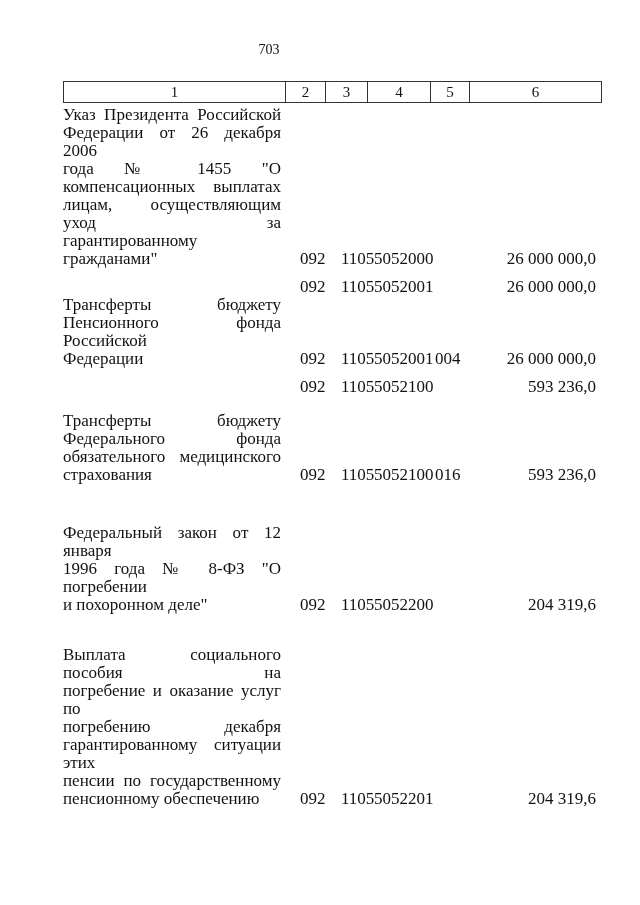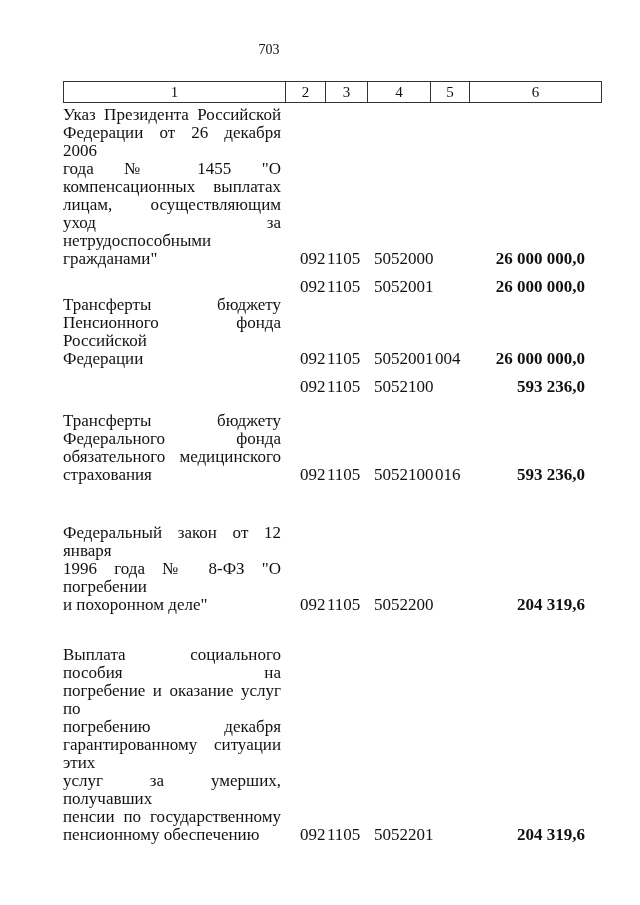--- a/index.html
+++ b/index.html
@@ -8,24 +8,24 @@
   .page-num { position:absolute; top:42px; left:0; width:538px; text-align:center; font-size:14px; }
   table.hdr { position:absolute; top:81px; left:63px; border-collapse:collapse; font-size:15px; }
   table.hdr td { border:1px solid #333; height:20px; padding:0; text-align:center; line-height:20px; }
   .rows { position:absolute; top:102px; left:63px; width:540px; }
   .row { position:relative; font-size:17px; line-height:18px; }
   .desc { width:218px; text-align:justify; text-align-last:left; }
   .desc span.line { display:block; text-align:justify; text-align-last:justify; }
   .desc span.line.last { text-align-last:left; }
   .cell { position:absolute; bottom:0; white-space:nowrap; }
   .c2 { left:237px; }
-  .c3 { left:264px; }
+  .c3 { left:278px; }
   .c4 { left:311px; }
   .c5 { left:372px; }
-  .c6 { right:18px; text-align:left;font-weight:bold; }
+  .c6 { right:7px; text-align:left; }
 </style>
 </head>
 <body>
 
 <div class="page-num">703</div>
 
 <table class="hdr">
   <tbody>
       <tr>
     <td style="width:221px">1</td>
@@ -39,21 +39,21 @@
   </table>
 
 <div class="rows" id="rows">
     <div class="row" style="margin-top: 4px;">
       <div class="desc">
         <span class="line">Указ Президента Российской</span>
         <span class="line">Федерации от 26 декабря 2006</span>
         <span class="line">года № 1455 "О</span>
         <span class="line">компенсационных выплатах</span>
         <span class="line">лицам, осуществляющим уход за</span>
-        <span class="line">нетрудоспособными</span>
+        <span class="line">гарантированному</span>
         <span class="line last">гражданами"</span>
       </div>
       <div class="cell c2">092</div>
       <div class="cell c3">1105</div>
       <div class="cell c4">5052000</div>
       <div class="cell c5"></div>
       <div class="cell c6">26 000 000,0</div>
     </div>
     <div class="row" style="margin-top: 28px;">
       <div class="cell c2">092</div>
@@ -105,21 +105,20 @@
       <div class="cell c4">5052200</div>
       <div class="cell c5"></div>
       <div class="cell c6">204 319,6</div>
     </div>
     <div class="row" style="margin-top: 32px;">
       <div class="desc">
         <span class="line">Выплата социального пособия на</span>
         <span class="line">погребение и оказание услуг по</span>
         <span class="line">погребению декабря</span>
         <span class="line">гарантированному ситуации этих</span>
-        <span class="line">услуг за умерших, получавших</span>
         <span class="line">пенсии по государственному</span>
         <span class="line last">пенсионному обеспечению</span>
       </div>
       <div class="cell c2">092</div>
       <div class="cell c3">1105</div>
       <div class="cell c4">5052201</div>
       <div class="cell c5"></div>
       <div class="cell c6">204 319,6</div>
     </div>
   </div>

